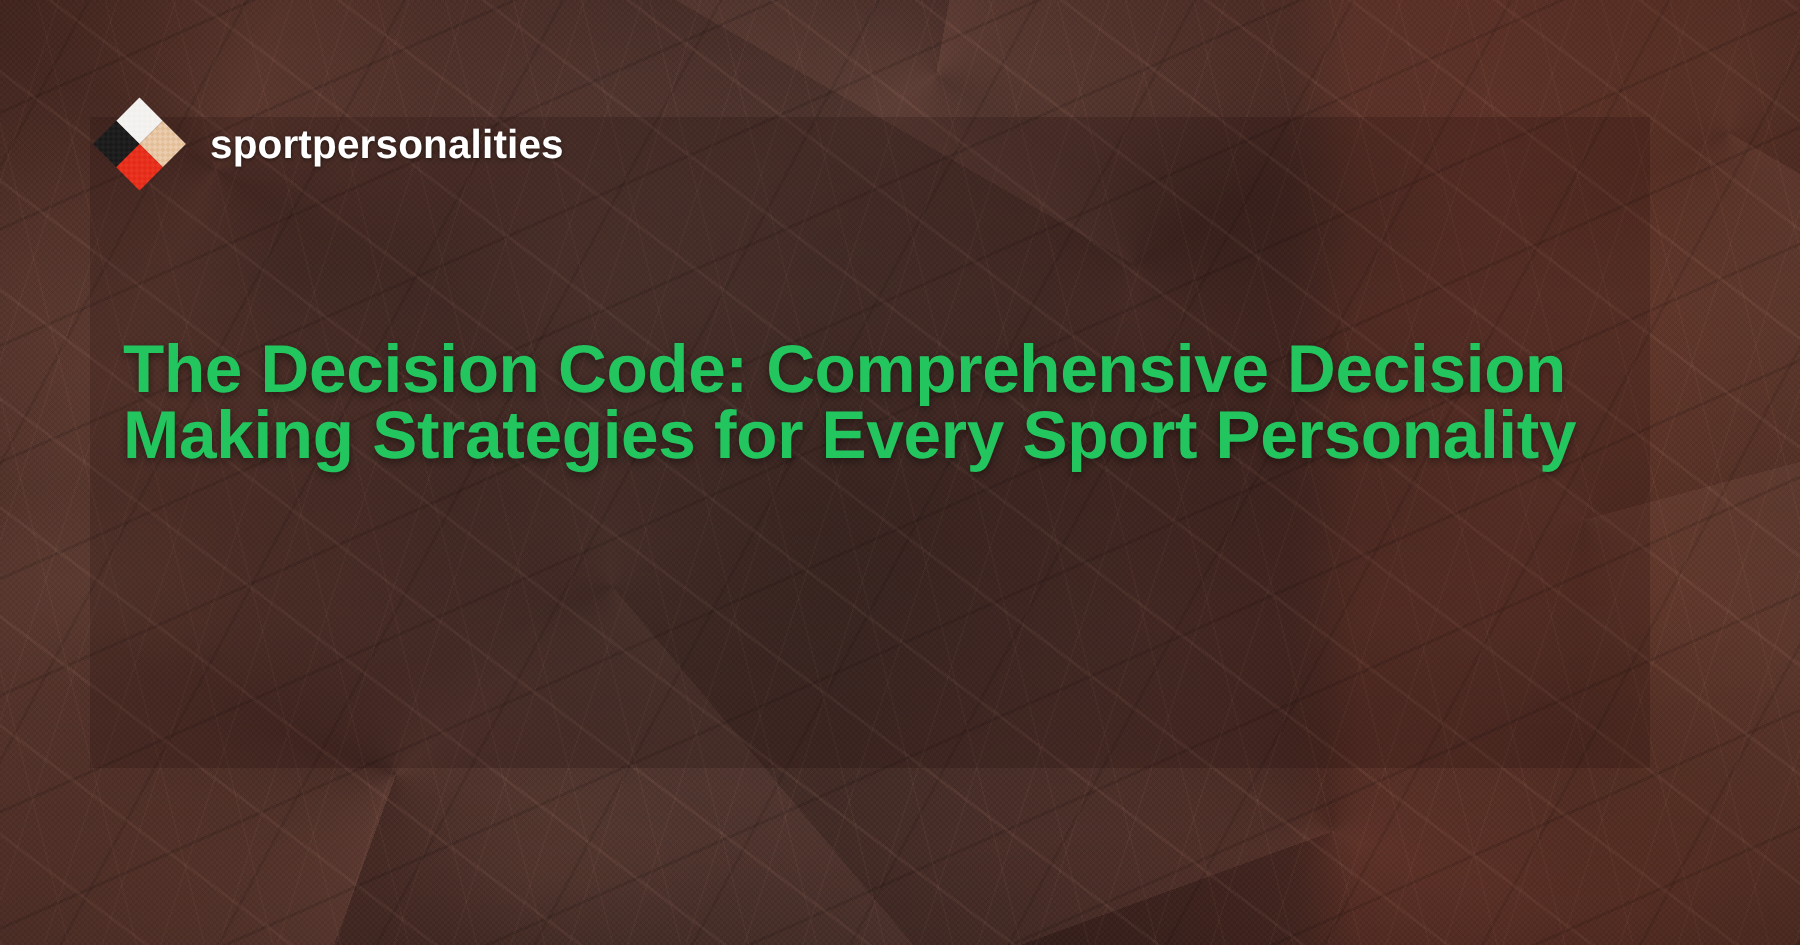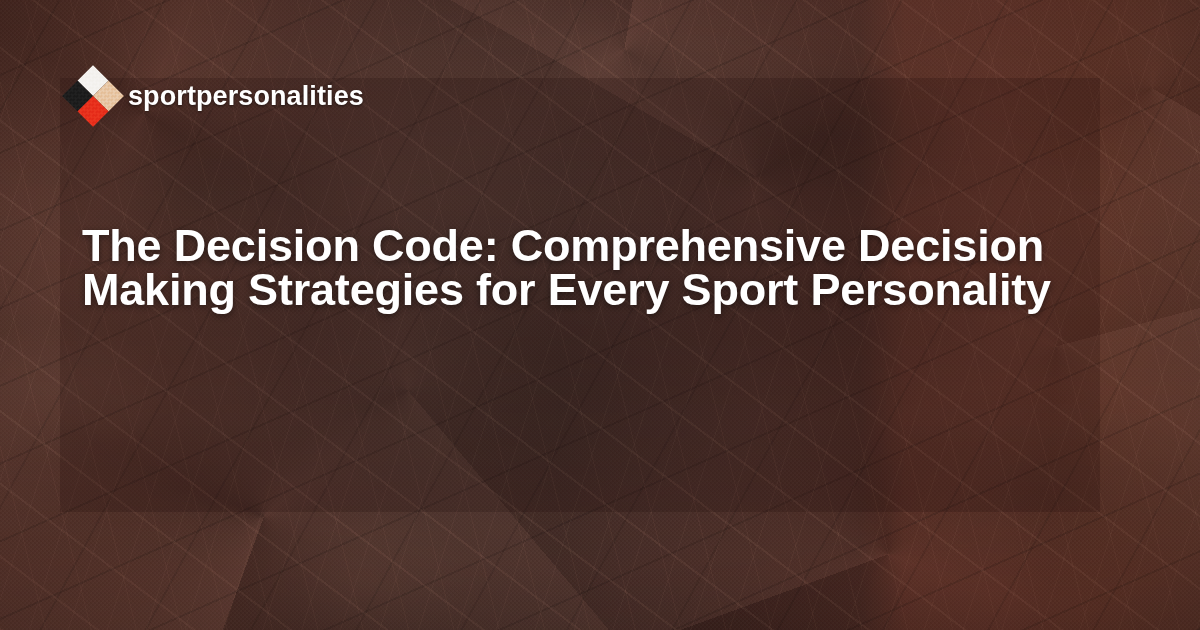--- a/index.html
+++ b/index.html
@@ -121,21 +121,21 @@
   }
 
   
   #brand-row {
     position: absolute;
     left: 62px;
     top: 64px;
     height: 64px;
     display: flex;
     align-items: center;
-    gap: 4px;
+    gap: 16px;
   }
   #logo-mark {
     width: 62px;
     height: 62px;
     position: relative;
     flex: 0 0 auto;
   }
   #logo-mark .diamond {
     position: absolute;
     left: 9px;
@@ -171,21 +171,21 @@
     white-space: nowrap;
   }
 
   
   #headline {
     position: absolute;
     left: 82px;
     top: 224px;
     width: 1010px;
     margin: 0;
-    color: #ffffff;
+    color: #22c55e;
     font-size: 45px;
     font-weight: bold;
     line-height: 44px;
     letter-spacing: -0.2px;
     text-shadow: 0 2px 6px rgba(0,0,0,.45);
   }
 </style>
 </head>
 <body>
 

